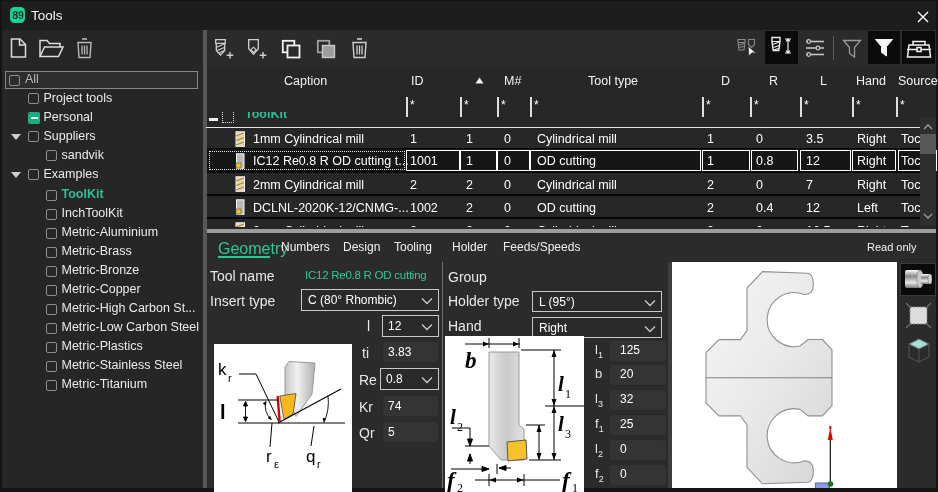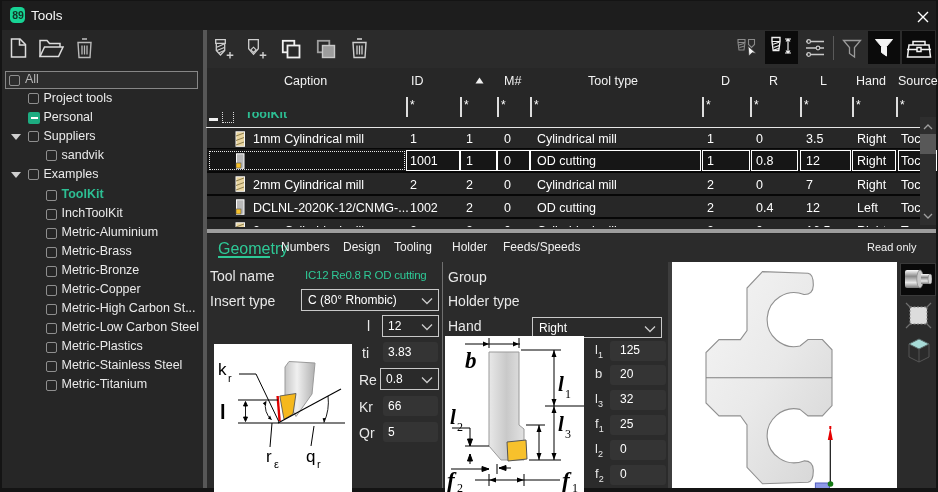--- a/index.html
+++ b/index.html
@@ -213,20 +213,21 @@
 <div class="celltxt" style="left:330px;top:5.0px">Cylindrical mill</div>
 <div class="celltxt" style="left:500px;top:5.0px">1</div>
 <div class="celltxt" style="left:549px;top:5.0px">0</div>
 <div class="celltxt" style="left:599px;top:5.0px">3.5</div>
 <div class="celltxt" style="left:650px;top:5.0px">Right</div>
 <div class="celltxt" style="left:694px;top:5.0px">Toc</div>
 <svg class="abs" style="left:28px;top:25.80000000000001px" width="11" height="16" viewBox="0 0 11 16">
           <rect x="1.5" y="0.8" width="7.5" height="14.5" fill="#b9b9b9" stroke="#fafafa" stroke-width="1"></rect>
           <rect x="1" y="10" width="5" height="5" fill="#f7c12c" stroke="#555" stroke-width="0.6"></rect>
         </svg>
+<div class="celltxt" style="left:46px;top:27.30000000000001px">IC12 Re0.8 R OD cutting t...</div>
 <div class="celltxt" style="left:203px;top:27.30000000000001px">1001</div>
 <div class="celltxt" style="left:259px;top:27.30000000000001px">1</div>
 <div class="celltxt" style="left:297px;top:27.30000000000001px">0</div>
 <div class="celltxt" style="left:330px;top:27.30000000000001px">OD cutting</div>
 <div class="celltxt" style="left:500px;top:27.30000000000001px">1</div>
 <div class="celltxt" style="left:549px;top:27.30000000000001px">0.8</div>
 <div class="celltxt" style="left:599px;top:27.30000000000001px">12</div>
 <div class="celltxt" style="left:650px;top:27.30000000000001px">Right</div>
 <div class="celltxt" style="left:694px;top:27.30000000000001px">Toc</div>
 <svg class="abs" style="left:28px;top:49.0px" width="11" height="16" viewBox="0 0 11 16">
@@ -327,30 +328,36 @@
     </div>
 <div class="lbl" style="left:359px;top:372px">Re</div>
 <div class="dropbox" style="left:380px;top:368px;width:59px;height:22px">
       <span style="position:absolute;left:5px;top:3px">0.8</span>
       <svg style="position:absolute;right:5px;top:7px" width="12" height="8" viewBox="0 0 12 8">
         <path d="M1 1.5 L6 6.5 L11 1.5" fill="none" stroke="#ccc" stroke-width="1.3"></path>
       </svg>
     </div>
 <div class="lbl" style="left:359px;top:399px">Kr</div>
 <div class="fieldbox" style="left:383px;top:396px;width:55px;height:20px">
-      <span style="position:absolute;left:5px;top:2.5px">66</span>
+      <span style="position:absolute;left:5px;top:2.5px">74</span>
     </div>
 <div class="lbl" style="left:359px;top:425px">Qr</div>
 <div class="fieldbox" style="left:383px;top:422px;width:55px;height:20px">
       <span style="position:absolute;left:5px;top:2.5px">5</span>
     </div>
 <div class="abs" style="left:442px;top:262px;width:1px;height:226px;background:#6f6f6f"></div>
 
 <div class="lbl" style="left:448px;top:269px">Group</div>
 <div class="lbl" style="left:448px;top:293px">Holder type</div>
+<div class="dropbox" style="left:532px;top:290.5px;width:130px;height:21px">
+      <span style="position:absolute;left:6px;top:3px">L (95°)</span>
+      <svg style="position:absolute;right:5px;top:7px" width="12" height="8" viewBox="0 0 12 8">
+        <path d="M1 1.5 L6 6.5 L11 1.5" fill="none" stroke="#ccc" stroke-width="1.3"></path>
+      </svg>
+    </div>
 <div class="lbl" style="left:448px;top:318px">Hand</div>
 <div class="dropbox" style="left:532px;top:316.5px;width:130px;height:21px">
       <span style="position:absolute;left:6px;top:3px">Right</span>
       <svg style="position:absolute;right:5px;top:7px" width="12" height="8" viewBox="0 0 12 8">
         <path d="M1 1.5 L6 6.5 L11 1.5" fill="none" stroke="#ccc" stroke-width="1.3"></path>
       </svg>
     </div>
 
 <div id="rfields">
 <div class="lbl" style="left:595px;top:342px;font-size:13px">l<sub>1</sub></div>

